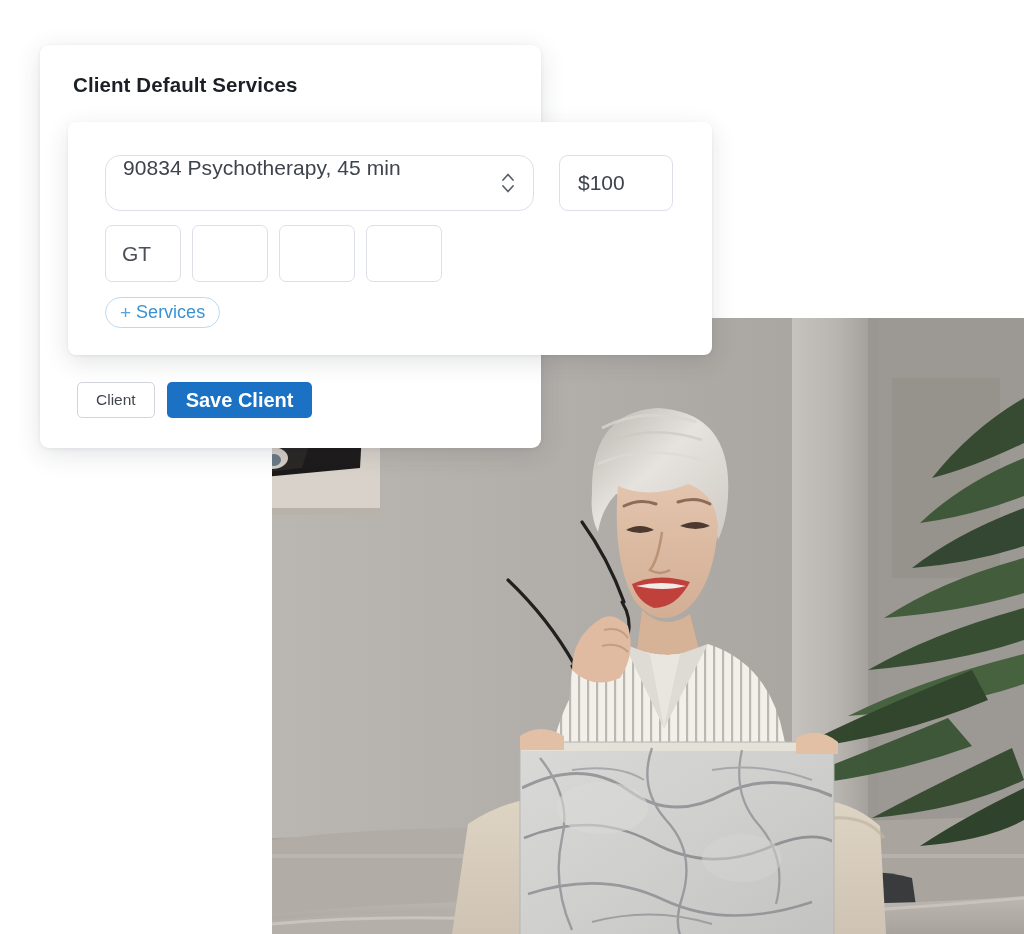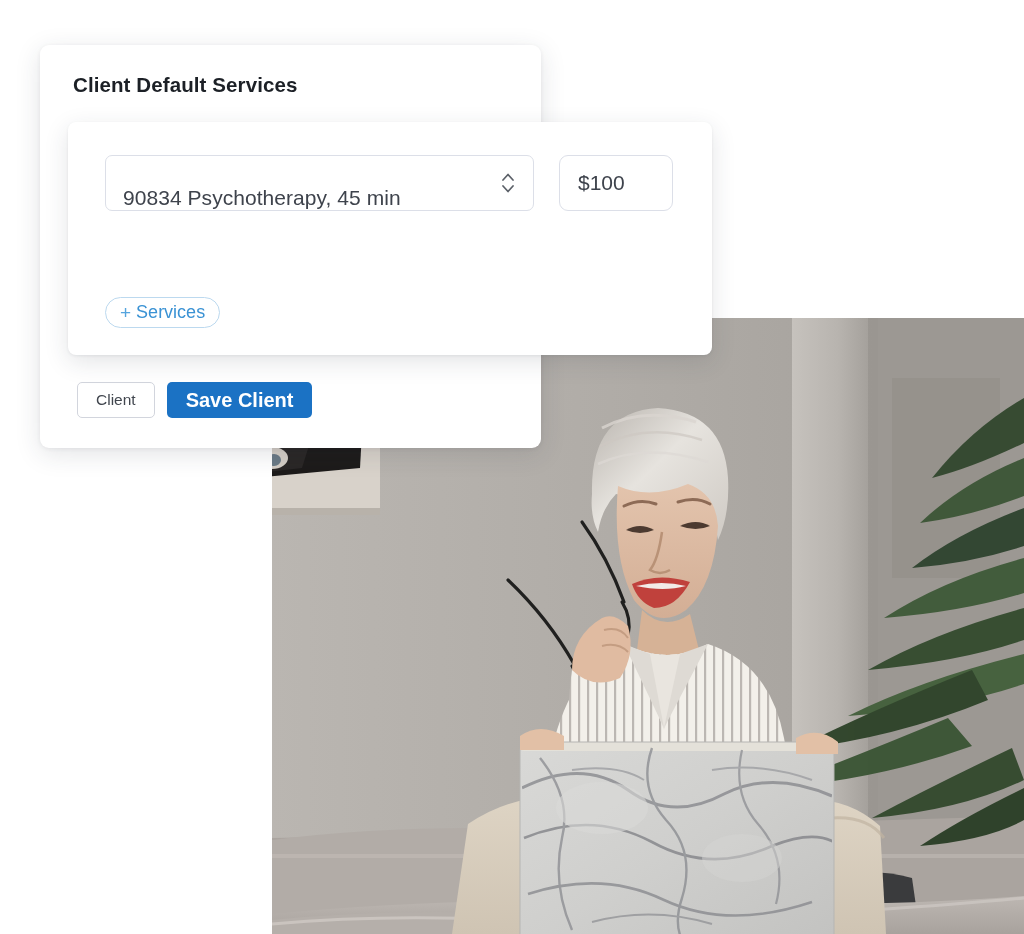--- a/index.html
+++ b/index.html
@@ -72,24 +72,24 @@
     display: flex;
     align-items: center;
     gap: 13px;
   }
 
   .select-wrap {
     position: relative;
     width: 429px;
     height: 56px;
     border: 1px solid #dcdfe8;
-    border-radius: 7px;
-    background: #ffffff;
-    display: flex;
-    align-items: flex-end;
+    border-radius: 15px;
+    background: #ffffff;
+    display: flex;
+    align-items: flex-start;
   }
   .select-value {
     padding-left: 17px;
     font-size: 21px;
     color: #3e434c;
     white-space: nowrap;
     letter-spacing: 0.05px;
   }
   .select-caret {
     position: absolute;
@@ -384,20 +384,34 @@
             <polyline points="2,14 7,19.5 12,14"></polyline>
           </svg>
         </span>
       </div>
 
       <div class="price-box">
         <span class="price-value">$100</span>
       </div>
     </div>
 
+    <div class="svc-row-2">
+      <div class="mod-box">
+        <span class="mod-value">GT</span>
+      </div>
+      <div class="mod-box">
+        <span class="mod-value"></span>
+      </div>
+      <div class="mod-box">
+        <span class="mod-value"></span>
+      </div>
+      <div class="mod-box">
+        <span class="mod-value"></span>
+      </div>
+    </div>
 
     <button id="add-service">
       <span class="plus">+</span>
       <span>Services</span>
     </button>
   </div>
 
 </div>
 
 </body></html>

